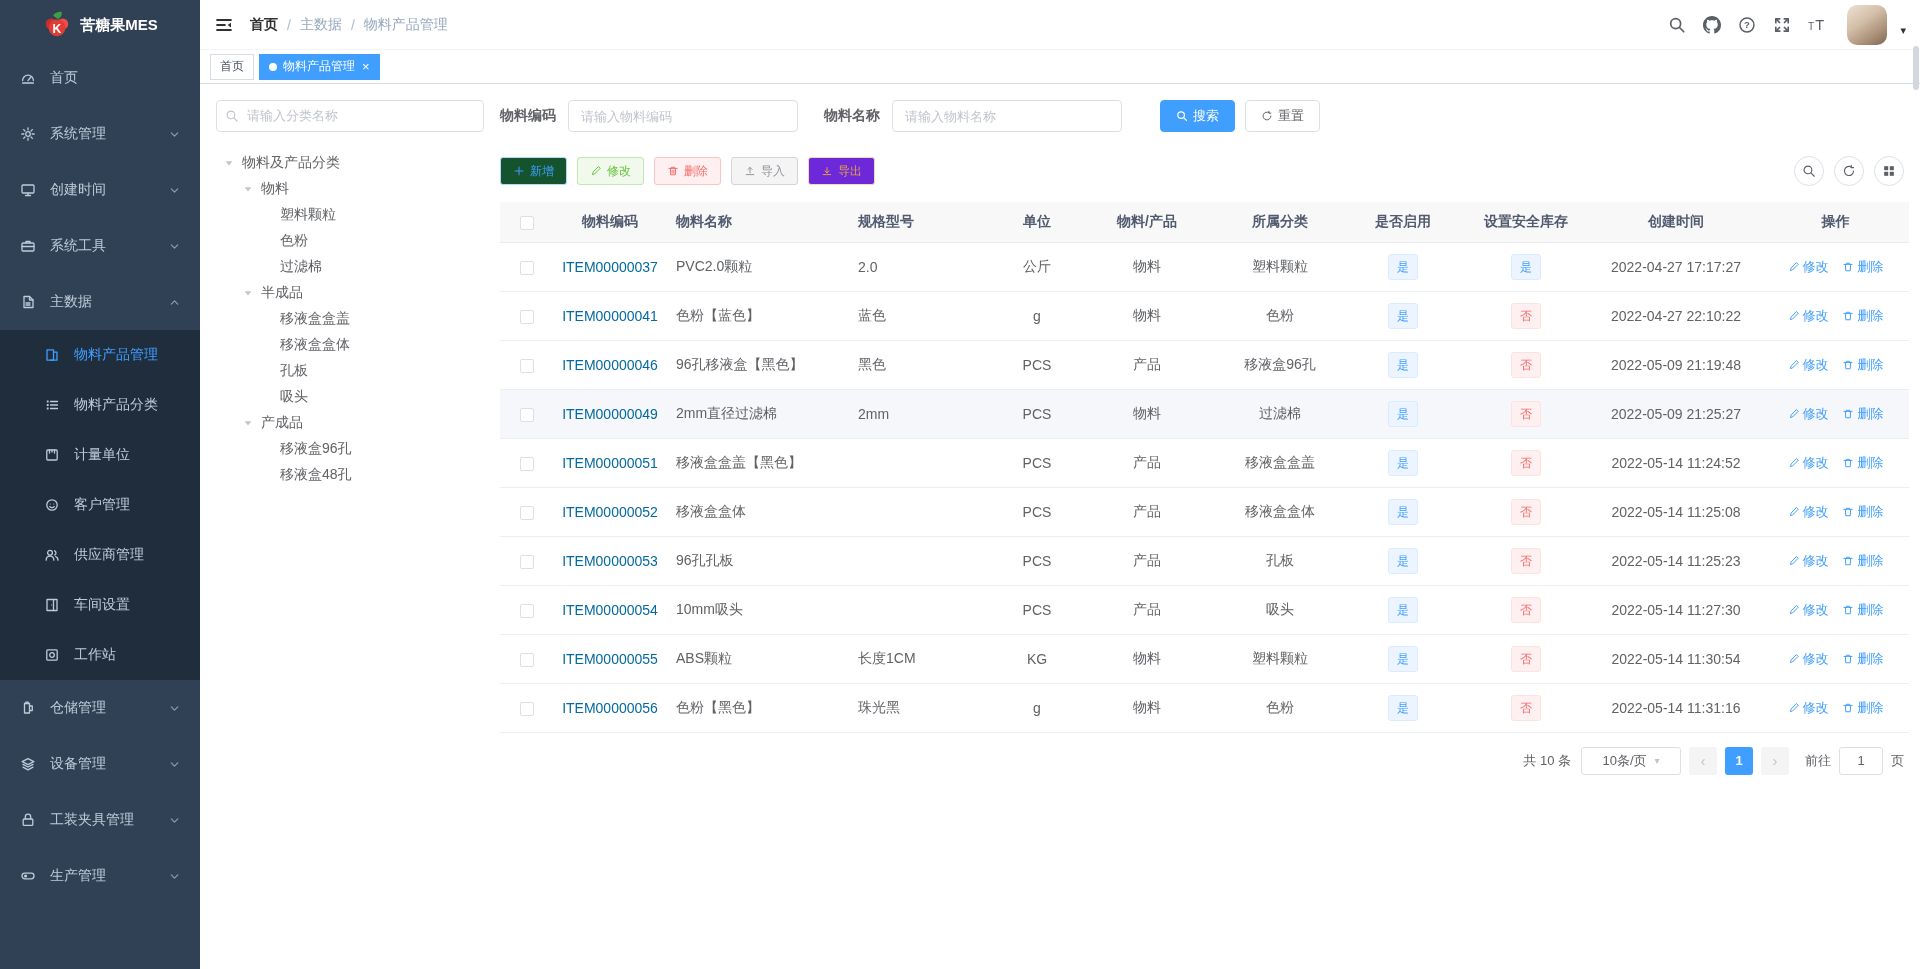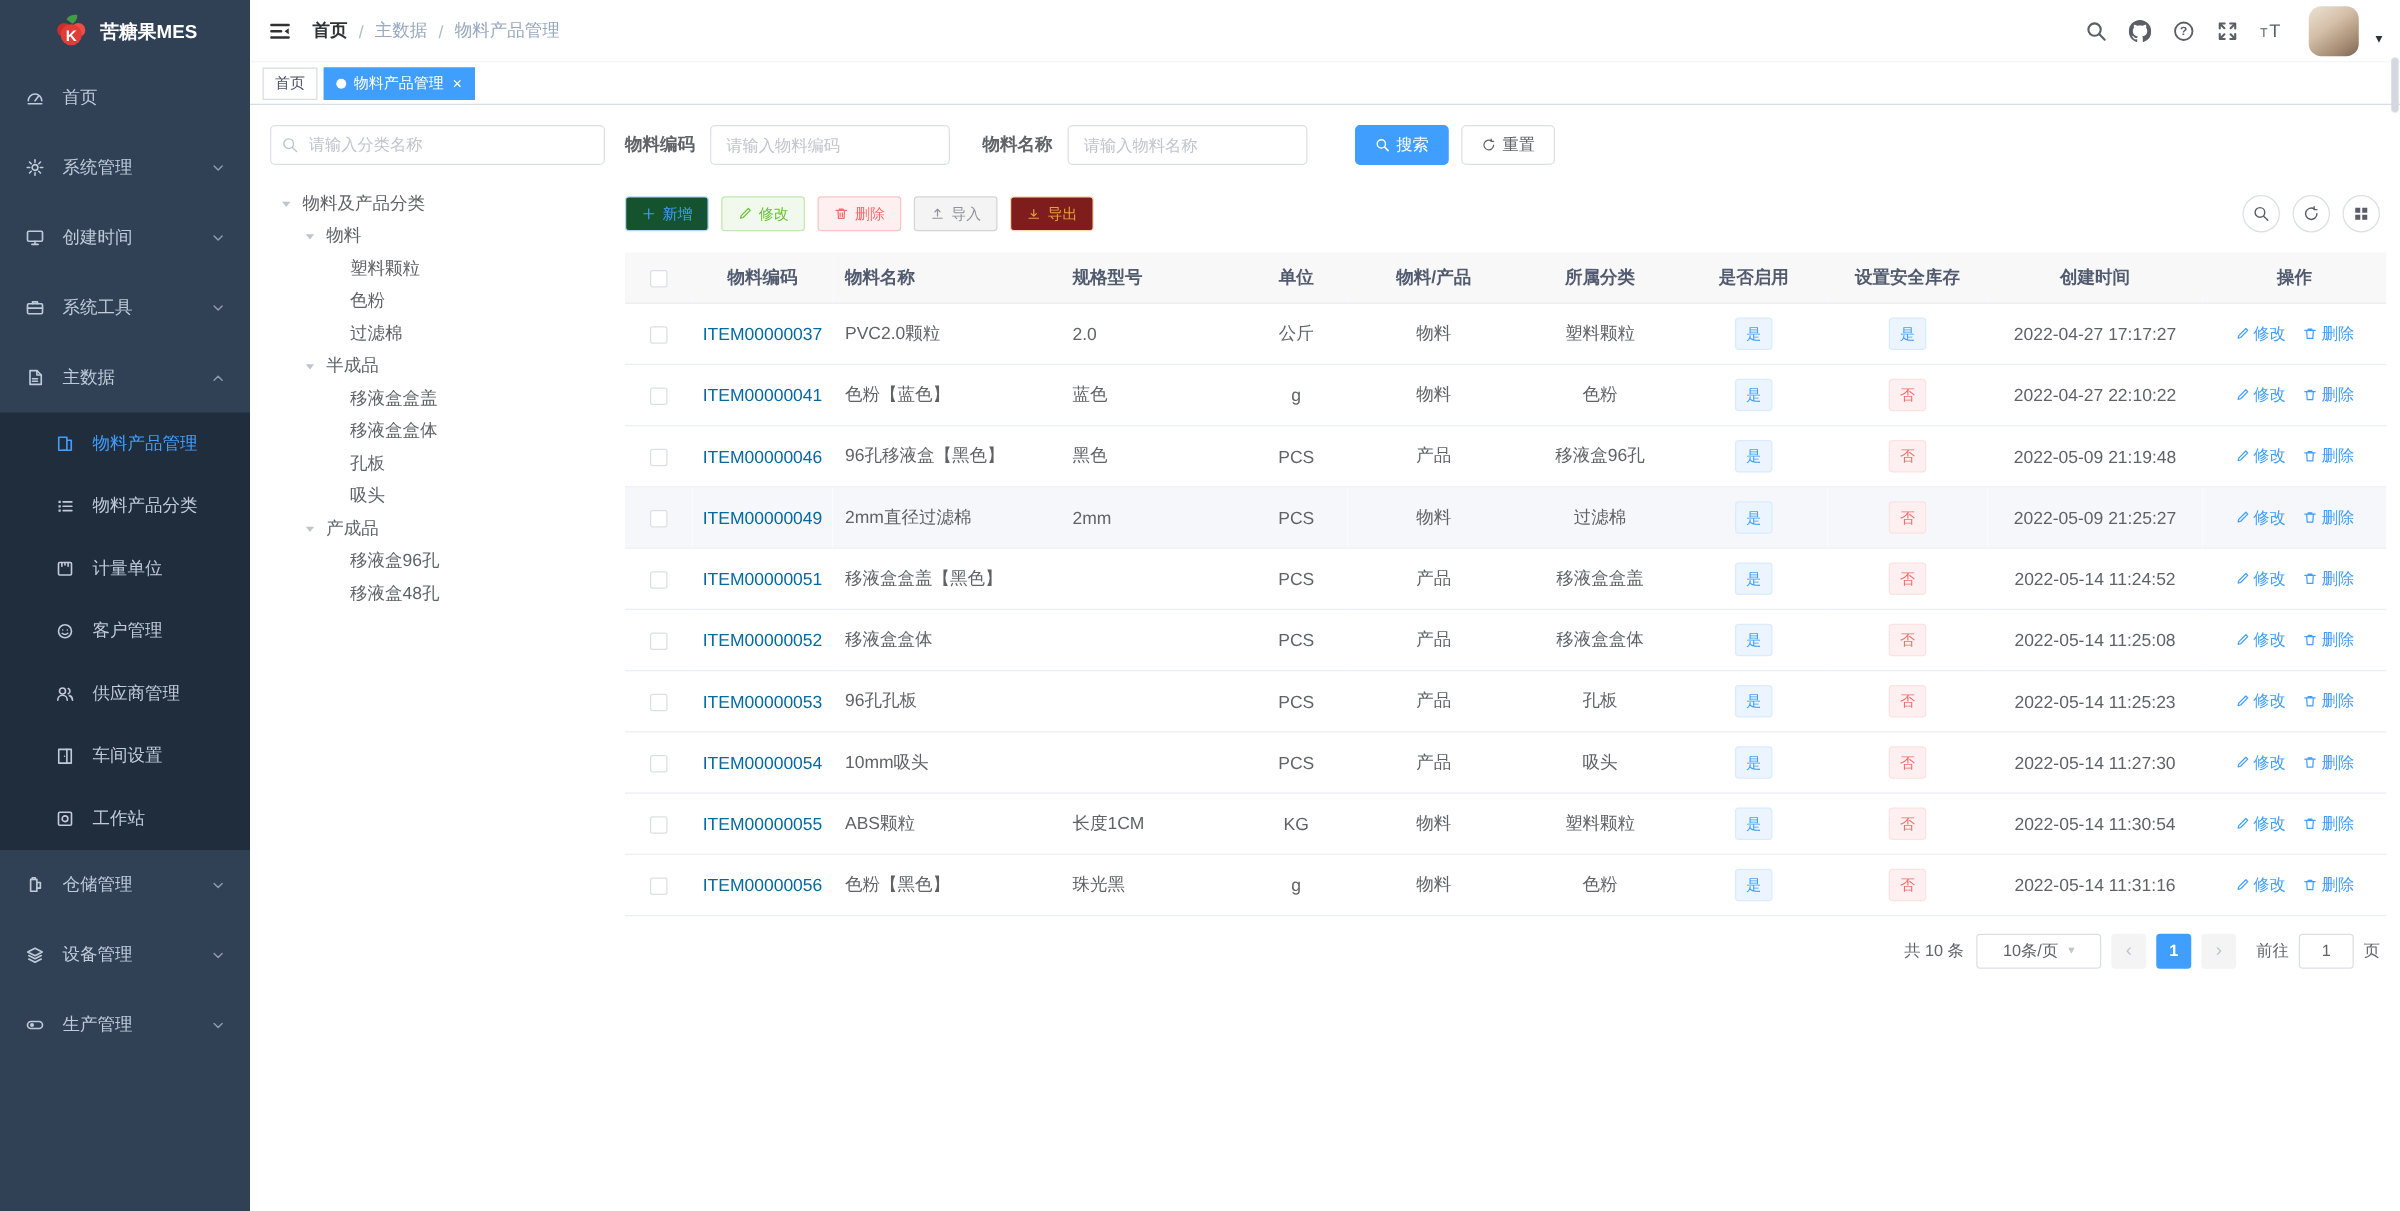--- a/index.html
+++ b/index.html
@@ -49,33 +49,33 @@
   .tree-search .s-ic{position:absolute;left:9px;top:9px;width:14px;height:14px;color:#c0c4cc}
   .tree{list-style:none;margin-top:18px}
   .tree li{height:26px;display:flex;align-items:center;font-size:14px;color:#606266;cursor:pointer;white-space:nowrap}
   .caret{width:18px;min-width:18px;color:#c0c4cc;display:flex;align-items:center}
   .caret svg{width:10px;height:10px}
   .caret.nocaret{visibility:hidden}
   
   .table-panel{flex:1;min-width:0}
   .filter-row{display:flex;align-items:center}
   .f-label{font-weight:700;font-size:14px;color:#606266;margin-right:12px;white-space:nowrap}
-  .f-input{width:192px;height:32px;border:1px solid #dcdfe6;border-radius:4px;padding:0 12px;font-size:13px;color:#606266;outline:none;margin-right:26px;font-family:inherit}
+  .f-input{width:230px;height:32px;border:1px solid #dcdfe6;border-radius:4px;padding:0 12px;font-size:13px;color:#606266;outline:none;margin-right:26px;font-family:inherit}
   .btn{display:inline-flex;align-items:center;gap:5px;border-radius:4px;cursor:pointer;font-size:13px;white-space:nowrap;border:1px solid transparent}
   .btn svg{width:12px;height:12px}
   .btn-search{height:32px;padding:0 15px;background:#409EFF;border-color:#409EFF;color:#fff;margin-left:12px}
   .btn-reset{height:32px;padding:0 15px;background:#fff;border-color:#dcdfe6;color:#606266;margin-left:10px}
   
   .toolbar-row{display:flex;align-items:center;margin-top:24px}
   .btn-sm{height:28px;padding:0 12px;font-size:12px;border-radius:3px;margin-right:10px}
   .btn-add{color:#409EFF;background:#14532d;border-color:#b3d8ff}
   .btn-edit{color:#67c23a;background:#f0f9eb;border-color:#c2e7b0}
   .btn-del{color:#f56c6c;background:#fef0f0;border-color:#fbc4c4}
   .btn-import{color:#909399;background:#f4f4f5;border-color:#d3d4d6}
-  .btn-export{color:#e6a23c;background:#7f1d1d;border-color:#f5dab1}
+  .btn-export{color:#e6a23c;background:#6d28d9;border-color:#f5dab1}
   .tool-circles{margin-left:auto;display:flex;gap:10px}
   .circle-btn{width:30px;height:30px;border:1px solid #dcdfe6;border-radius:50%;background:#fff;display:flex;align-items:center;justify-content:center;color:#5a5e66;cursor:pointer}
   .circle-btn svg{width:14px;height:14px}
   
   .data-table{width:100%;margin-top:16px;border-collapse:collapse;table-layout:fixed}
   .data-table th{background:#f8f8f9;color:#515a6e;font-weight:700;font-size:14px;height:40px;border-bottom:1px solid #e8eaec}
   .data-table td{height:49px;border-bottom:1px solid #ebeef5;font-size:14px;color:#606266;overflow:hidden;white-space:nowrap}
   .c{text-align:center}
   .l{text-align:left;padding-left:10px}
   tr.hl{background:#f5f7fa}
@@ -279,20 +279,34 @@
         <span class="ml">设备管理</span>
         <span class="chev">
             <svg class="i" viewBox="0 0 12 12">
               <path d="M2.5 4.2 6 7.7l3.5-3.5"></path>
             </svg>
           </span>
       </div>
       <div class="menu-item">
         <span class="mi">
             <svg class="i" viewBox="0 0 16 16">
+              <rect x="3.2" y="7" width="9.6" height="6.4" rx="1"></rect>
+              <path d="M5.3 7V4.9a2.7 2.7 0 0 1 5.4 0V7"></path>
+            </svg>
+          </span>
+        <span class="ml">工装夹具管理</span>
+        <span class="chev">
+            <svg class="i" viewBox="0 0 12 12">
+              <path d="M2.5 4.2 6 7.7l3.5-3.5"></path>
+            </svg>
+          </span>
+      </div>
+      <div class="menu-item">
+        <span class="mi">
+            <svg class="i" viewBox="0 0 16 16">
               <rect x="2" y="5.2" width="12" height="5.6" rx="2.8"></rect>
               <circle cx="5.6" cy="8" r="1.6" fill="currentColor" stroke="none"></circle>
             </svg>
           </span>
         <span class="ml">生产管理</span>
         <span class="chev">
             <svg class="i" viewBox="0 0 12 12">
               <path d="M2.5 4.2 6 7.7l3.5-3.5"></path>
             </svg>
           </span>

